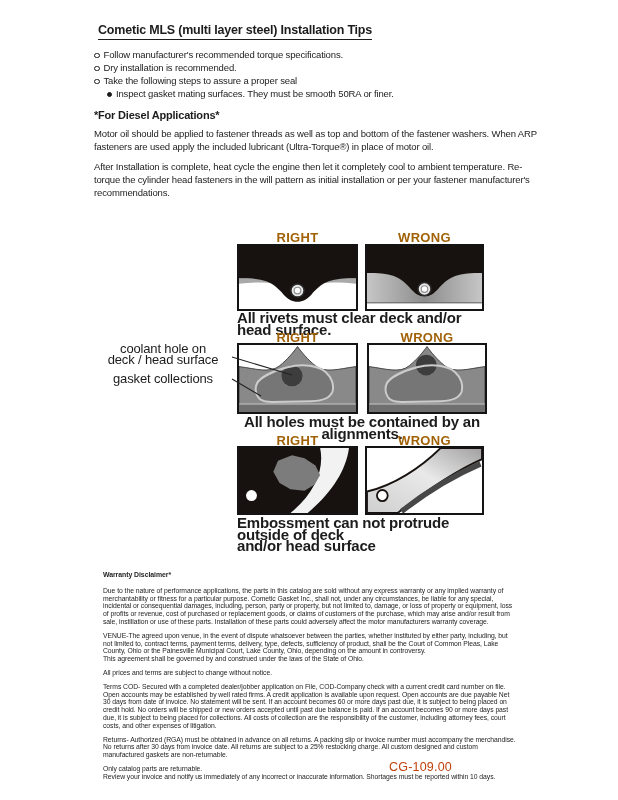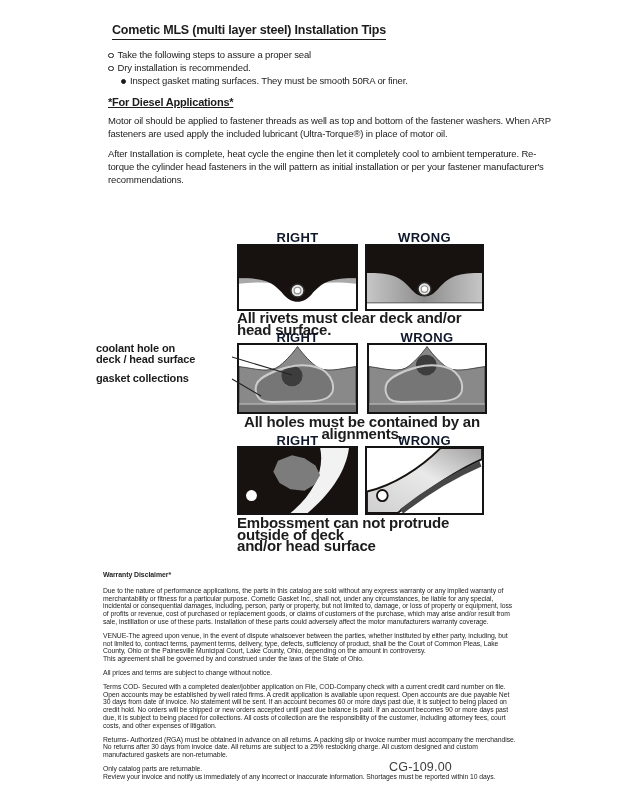--- a/index.html
+++ b/index.html
@@ -1,77 +1,81 @@
 <!DOCTYPE html>
 <html><head>
 <meta charset="utf-8">
 <style>
   html,body { margin:0; padding:0; background:#fff; }
   .page {
     position:relative; width:618px; height:800px; background:#ffffff;
     font-family:"Liberation Sans", sans-serif; color:#1c1c1c; overflow:hidden;
   }
-  .top-text { position:absolute; left:108px; top:20px; width:450px; }
+  .top-text { position:absolute; left:94px; top:20px; width:450px; }
   .title {
     display:inline-block; margin:0 0 8px 4px; padding-bottom:2px;
     font-size:12.5px; font-weight:bold; letter-spacing:-0.2px;
     border-bottom:1.7px solid #1c1c1c;
   }
   .bullet { display:flex; font-size:9.5px; letter-spacing:-0.15px; line-height:13px; }
   .bullet .mk {
     flex:0 0 auto; width:3.5px; height:3.5px; border:1px solid #1c1c1c;
     border-radius:50%; margin:4.5px 4px 0 0;
   }
   .bullet.sub { margin-left:13px;text-align:right; }
   .bullet.sub .mk { width:3px; height:3px; background:#1c1c1c; }
-  .diesel-heading { margin:9px 0 6px; font-size:11px; font-weight:bold; letter-spacing:-0.2px;text-decoration:underline; }
+  .diesel-heading { margin:9px 0 6px; font-size:11px; font-weight:bold; letter-spacing:-0.2px; }
   .body-p { margin:0 0 6.5px; font-size:9.5px; letter-spacing:-0.15px; line-height:13px; }
 
   .dg-label {
     position:absolute; text-align:center; font-size:13px; font-weight:600;
-    letter-spacing:0.3px; color:#0f172a;
+    letter-spacing:0.3px; color:#a16207;
   }
   .panel {
     position:absolute; box-sizing:border-box; border:2px solid #141414; background:#fff;
   }
   .panel svg { display:block; width:100%; height:100%; }
   .dg-caption {
     position:absolute; font-size:15px; font-weight:600; letter-spacing:-0.2px;
     line-height:11.5px; white-space:pre-line;
   }
   .dg-caption.centered { text-align:center; }
   .side-label {
-    position:absolute; text-align:left; font-size:11px; font-weight:700;
+    position:absolute; text-align:center; font-size:13px; font-weight:400;
     line-height:11px; letter-spacing:-0.15px; white-space:pre-line;
   }
   .leader-svg { position:absolute; pointer-events:none; }
 
   .legal {
     position:absolute; left:103px; top:571px; width:414px;
     font-size:6.8px; line-height:7.8px; letter-spacing:-0.05px; color:#242424;
   }
   .legal h3 { margin:0 0 8px; font-size:6.9px; font-weight:bold; }
   .legal p { margin:0 0 6px; white-space:pre-line; }
-  .footer-code { position:absolute; left:389px; top:760px; font-size:12.5px; letter-spacing:0.2px; color:#404040; }
+  .footer-code { position:absolute; left:389px; top:760px; font-size:12.5px; letter-spacing:0.2px; color:#c2410c; }
 </style>
 </head>
 <body>
 
 <div class="page">
 
   <div class="top-text">
     <h1 class="title">Cometic MLS (multi layer steel) Installation Tips</h1>
 
     <div class="bullet">
       <span class="mk"></span>
+      <span>Follow manufacturer's recommended torque specifications.</span>
+    </div>
+    <div class="bullet">
+      <span class="mk"></span>
+      <span>Dry installation is recommended.</span>
+    </div>
+    <div class="bullet">
+      <span class="mk"></span>
       <span>Take the following steps to assure a proper seal</span>
-    </div>
-    <div class="bullet">
-      <span class="mk"></span>
-      <span>Dry installation is recommended.</span>
     </div>
     <div class="bullet sub">
       <span class="mk"></span>
       <span>Inspect gasket mating surfaces.  They must be smooth 50RA or finer.</span>
     </div>
 
     <h2 class="diesel-heading">*For Diesel Applications*</h2>
     <p class="body-p">Motor oil should be applied to fastener threads as well as top and bottom of the fastener washers. When ARP fasteners are used apply the included lubricant (Ultra-Torque®) in place of motor oil.</p>
     <p class="body-p">After Installation is complete, heat cycle the engine then let it completely cool to ambient temperature. Re-torque the cylinder head fasteners in the will pattern as initial installation or per your fastener manufacturer's recommendations.</p>
   </div>

